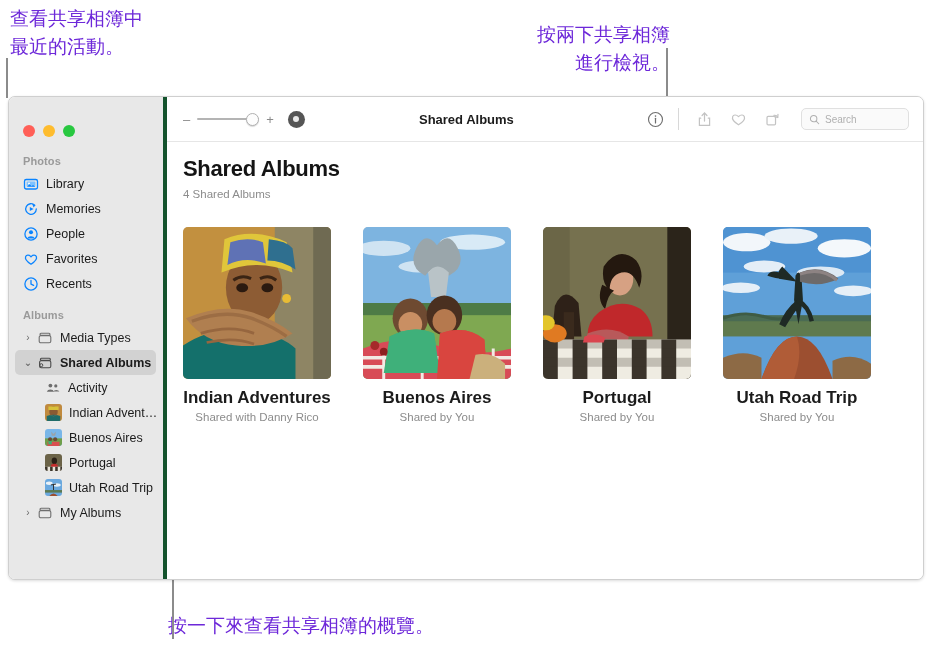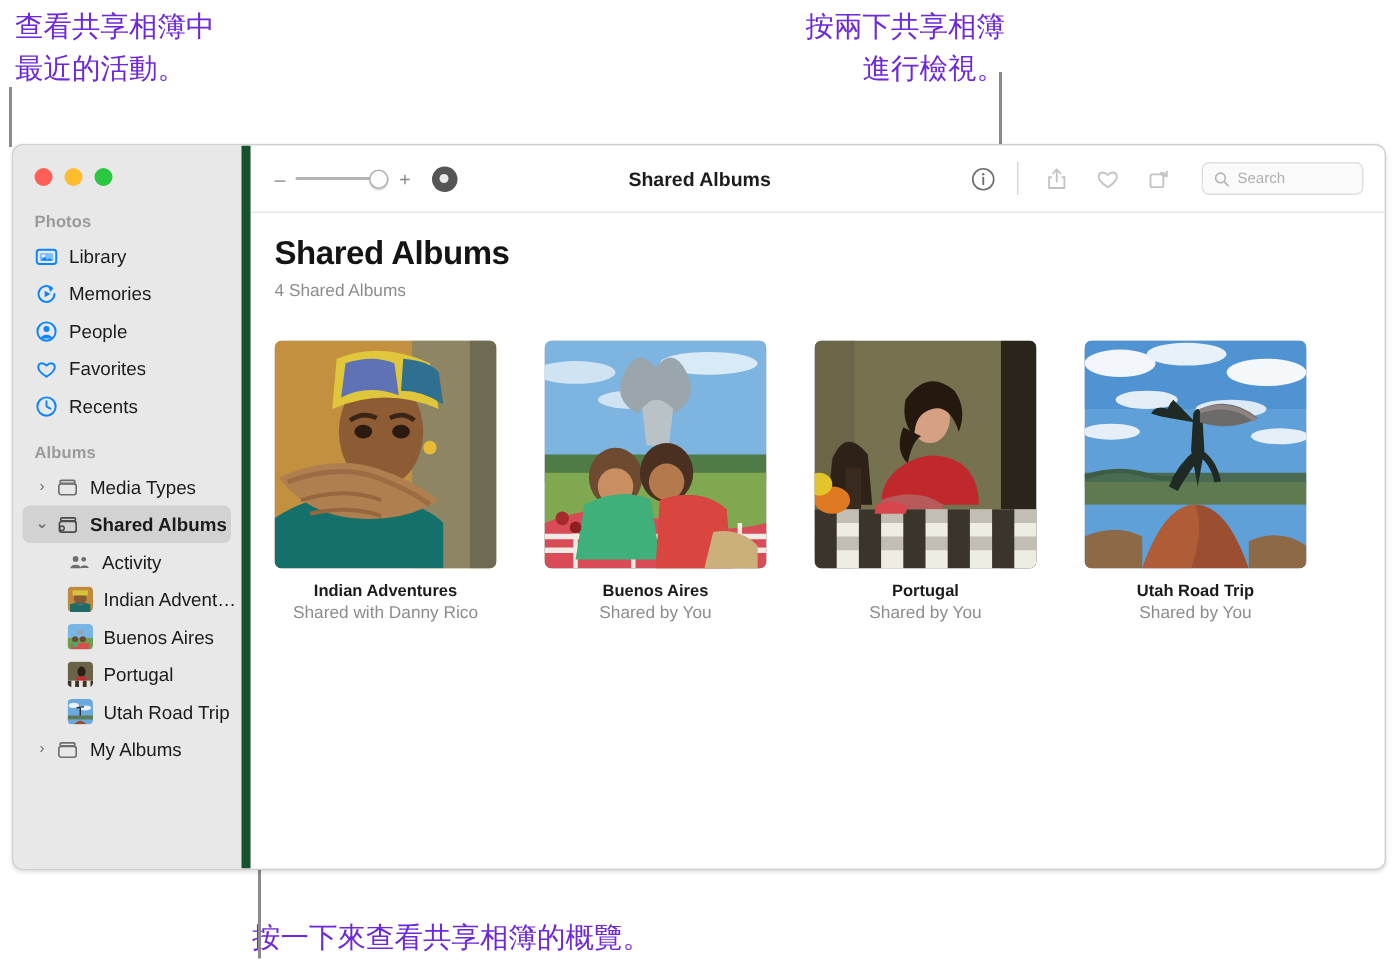--- a/index.html
+++ b/index.html
@@ -17,21 +17,21 @@
   
   .callout {
     position: absolute;
     font-size: 19px;
     line-height: 28px;
     color: #6d28d9;
     white-space: pre-line;
     font-family: "DejaVu Sans", "Liberation Sans", sans-serif;
   }
   .callout-tl { left: 10px; top: 4px; text-align: left; }
-  .callout-tm { left: 455px; top: 4px; text-align: right; width: 215px; }
+  .callout-tm { left: 455px; top: 20px; text-align: right; width: 215px; }
   .callout-bl { left: 168px; top: 611px; text-align: center; }
 
   .leader { position: absolute; background: #8b8b8b; }
   .leader-v { width: 2px; }
   .leader-h { height: 2px; }
 
   
   #window {
     position: absolute;
     left: 8px; top: 96px;
@@ -41,22 +41,22 @@
     border-radius: 7px;
     overflow: hidden;
     box-shadow: 0 1px 3px rgba(0,0,0,0.14);
     display: flex;
   }
 
   
   #sidebar {
     width: 158px;
     background: #e8e8e8;
-    border-right: 6px solid #14532d;
-    padding-top: 9px;
+    border-right: 4px solid #14532d;
+    padding-top: 22px;
     flex: 0 0 158px;
     position: relative;
   }
 
   .traffic { display: flex; gap: 8px; padding: 6px 0 14px 14px; }
   .light { width: 12px; height: 12px; border-radius: 50%; }
   .light.red { background: #ff5f57; }
   .light.yellow { background: #febc2e; }
   .light.green { background: #28c840; }
 
@@ -153,21 +153,21 @@
   .page-title { font-size: 22px; font-weight: bold; color:#141414; letter-spacing:-0.3px; }
   .page-sub { font-size: 11.5px; color:#8c8c8c; margin-top: 6px; }
 
   .grid { display: flex; gap: 32px; margin-top: 27px; }
   .album { width: 148px; }
   .album .art {
     width: 148px; height: 152px; border-radius: 5px;
     overflow: hidden; background:#ccc; position: relative;
   }
   .album .name {
-    text-align: center; font-size: 11px; font-weight: bold;
+    text-align: center; font-size: 17px; font-weight: bold;
     color: #1b1b1b; margin-top: 9px;
   }
   .album .sub {
     text-align: center; font-size: 11.5px; color: #8c8c8c; margin-top: 3px;
   }
 
   svg { display: block; }
 </style>
 </head>
 <body>

